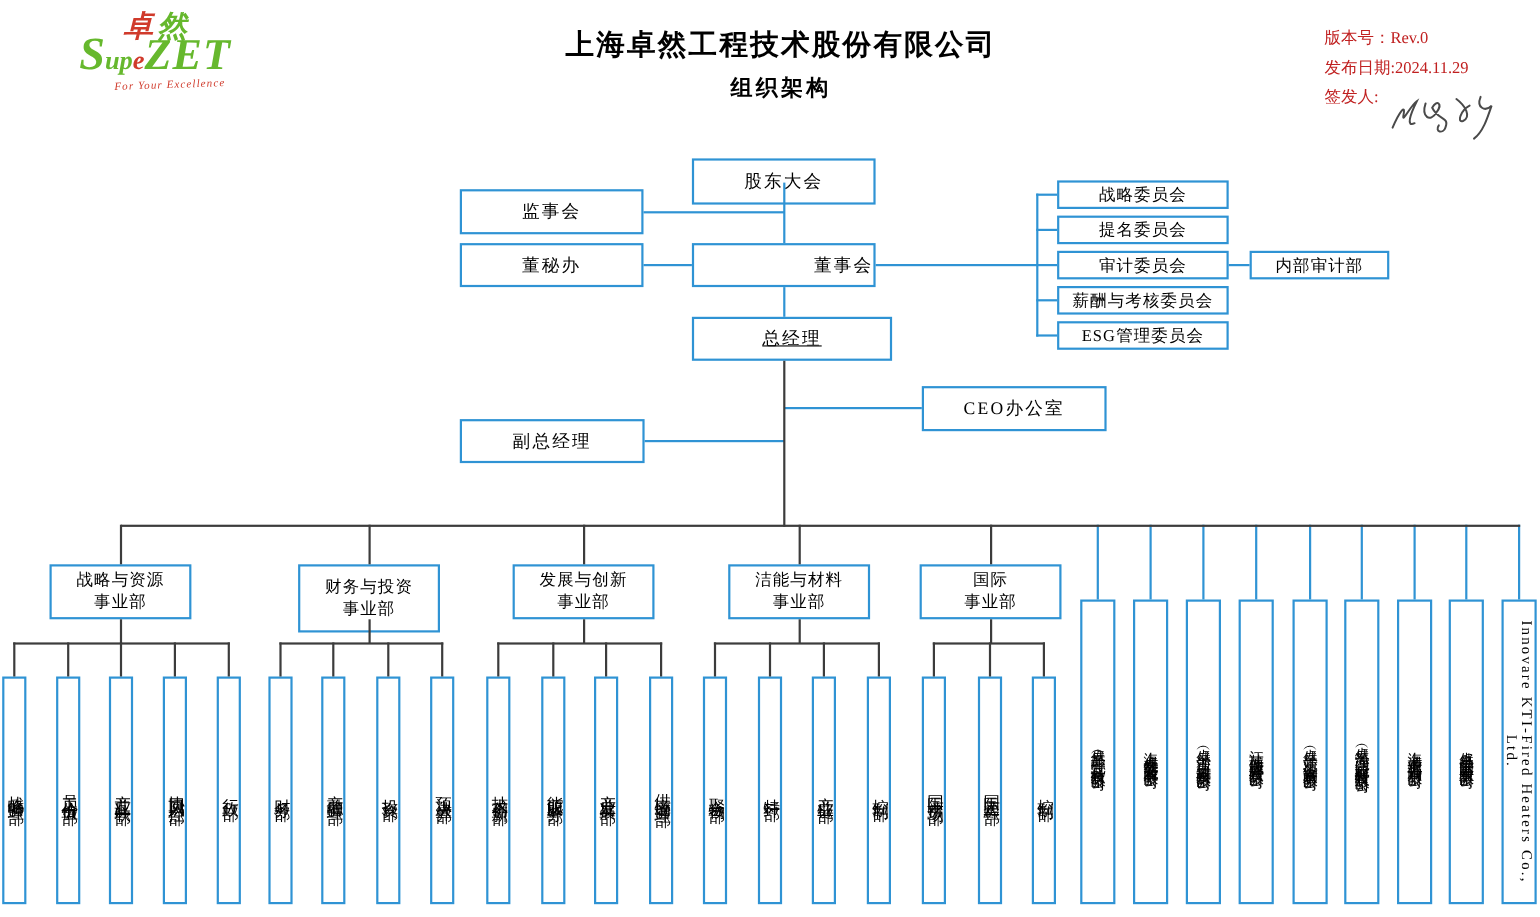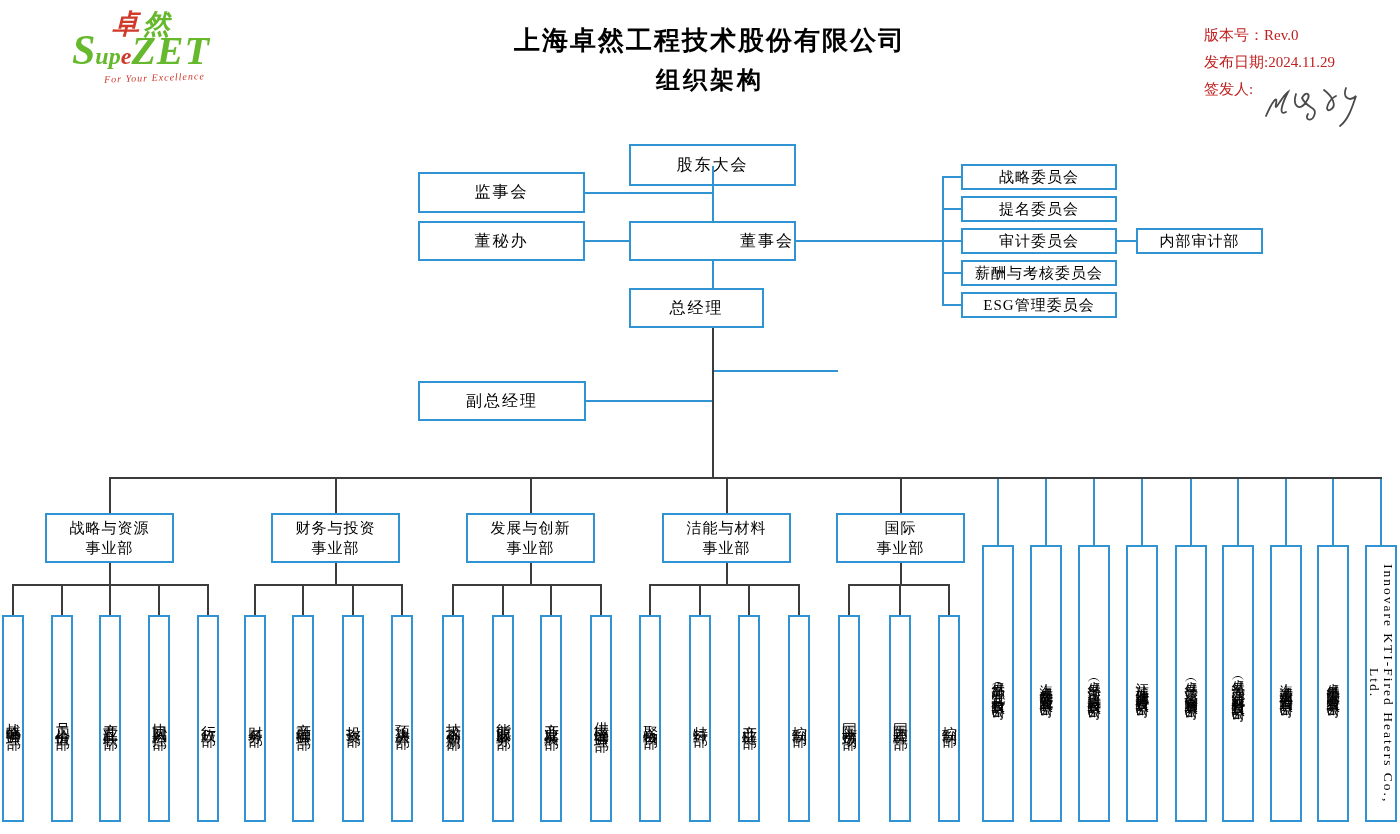--- a/index.html
+++ b/index.html
@@ -13,38 +13,38 @@
   #logo-zh .z1{color:#d03a2b;}
   #logo-zh .z2{color:#66b82d;}
   #logo-latin{position:absolute;left:0px;top:22px;font-style:italic;font-weight:bold;color:#66b82d;white-space:nowrap;}
   #logo-latin .big{font-size:42px;}
   #logo-latin .small{font-size:24px;}
   #logo-latin .red{color:#d03a2b;}
   #logo-latin .zet{font-size:40px;letter-spacing:1px;}
   #logo-tagline{position:absolute;left:32px;top:68px;font-size:10px;font-style:italic;color:#d03a2b;letter-spacing:1px;transform:rotate(-2deg);}
   #title{position:absolute;left:400px;top:22px;width:620px;text-align:center;font-weight:bold;}
   #title .t1{font-size:26px;line-height:38px;letter-spacing:2px;}
-  #title .t2{font-size:24px;line-height:40px;letter-spacing:3px;}
+  #title .t2{font-size:20px;line-height:40px;letter-spacing:3px;}
   #doc-meta{position:absolute;left:1204px;top:22px;width:195px;color:#c02020;font-size:15px;line-height:27px;white-space:nowrap;}
   #signature{position:absolute;left:1262px;top:82px;}
   
   .box{position:absolute;border:2px solid #2f93d4;background:#fff;box-sizing:border-box;
        display:flex;align-items:center;justify-content:center;text-align:center;font-size:16px;letter-spacing:2px;}
   .small-box{font-size:15px;letter-spacing:1px;}
   .div-box{flex-direction:column;font-size:15px;line-height:20px;letter-spacing:1px;}
   .vbox .vt{writing-mode:vertical-rl;text-orientation:mixed;font-size:15px;letter-spacing:3px;line-height:1;}
   .sub-box .vt{font-size:13.5px;letter-spacing:2px;}
   
   .ln{position:absolute;}
   
   #n-shareholders{left:629px;top:124px;width:167px;height:42px;margin-top:20px;}
   #n-supervisory {left:418px;top:172px;width:167px;height:41px;}
   #n-board       {left:629px;top:221px;width:167px;height:40px;justify-content:flex-end;}
   #n-boardsec    {left:418px;top:221px;width:167px;height:40px;}
-  #n-gm          {left:629px;top:288px;width:135px;height:40px;}
+  #n-gm          {left:629px;top:288px;width:182px;height:40px;text-decoration:underline;}
   #n-ceo-office  {left:838px;top:351px;width:168px;height:41px;}
   #n-deputy-gm   {left:418px;top:381px;width:168px;height:40px;}
   #n-internal-audit{left:1136px;top:228px;width:127px;height:26px;}
 </style>
 </head>
 <body>
 
 <div id="canvas">
 
   <div id="logo">
@@ -80,20 +80,23 @@
     </div>
   <div class="box" id="n-board">
       <span>董事会</span>
     </div>
   <div class="box" id="n-boardsec">
       <span>董秘办</span>
     </div>
   <div class="box" id="n-gm">
       <span>总经理</span>
     </div>
+  <div class="box" id="n-ceo-office">
+      <span>CEO办公室</span>
+    </div>
   <div class="box" id="n-deputy-gm">
       <span>副总经理</span>
     </div>
   <div class="box small-box" id="n-internal-audit">
       <span>内部审计部</span>
     </div>
 
 <div class="box small-box" style="left: 961px; top: 164px; width: 156px; height: 26px;">
       <span>战略委员会</span>
     </div>
@@ -129,21 +132,21 @@
       <span class="vt">行政部</span>
     </div>
     <div class="ln" style="left: 109px; top: 477px; width: 2px; height: 36px; background: rgb(60, 60, 60);"></div>
     <div class="ln" style="left: 109px; top: 563px; width: 2px; height: 22px; background: rgb(60, 60, 60);"></div>
     <div class="ln" style="left: 12px; top: 584px; width: 197px; height: 2px; background: rgb(60, 60, 60);"></div>
     <div class="ln" style="left: 12px; top: 584px; width: 2px; height: 31px; background: rgb(60, 60, 60);"></div>
     <div class="ln" style="left: 61px; top: 584px; width: 2px; height: 31px; background: rgb(60, 60, 60);"></div>
     <div class="ln" style="left: 109px; top: 584px; width: 2px; height: 31px; background: rgb(60, 60, 60);"></div>
     <div class="ln" style="left: 158px; top: 584px; width: 2px; height: 31px; background: rgb(60, 60, 60);"></div>
     <div class="ln" style="left: 207px; top: 584px; width: 2px; height: 31px; background: rgb(60, 60, 60);"></div>
-    <div class="box div-box" style="left: 271px; top: 513px; width: 129px; height: 50px;">
+    <div class="box div-box" style="left: 271px; top: 513px; width: 129px; height: 62px;">
       <div>财务与投资</div>
       <div>事业部</div>
     </div>
     <div class="box vbox" style="left: 244px; top: 615px; width: 22px; height: 207px;">
       <span class="vt">财务部</span>
     </div>
     <div class="box vbox" style="left: 292px; top: 615px; width: 22px; height: 207px;">
       <span class="vt">产融管理部</span>
     </div>
     <div class="box vbox" style="left: 342px; top: 615px; width: 22px; height: 207px;">

